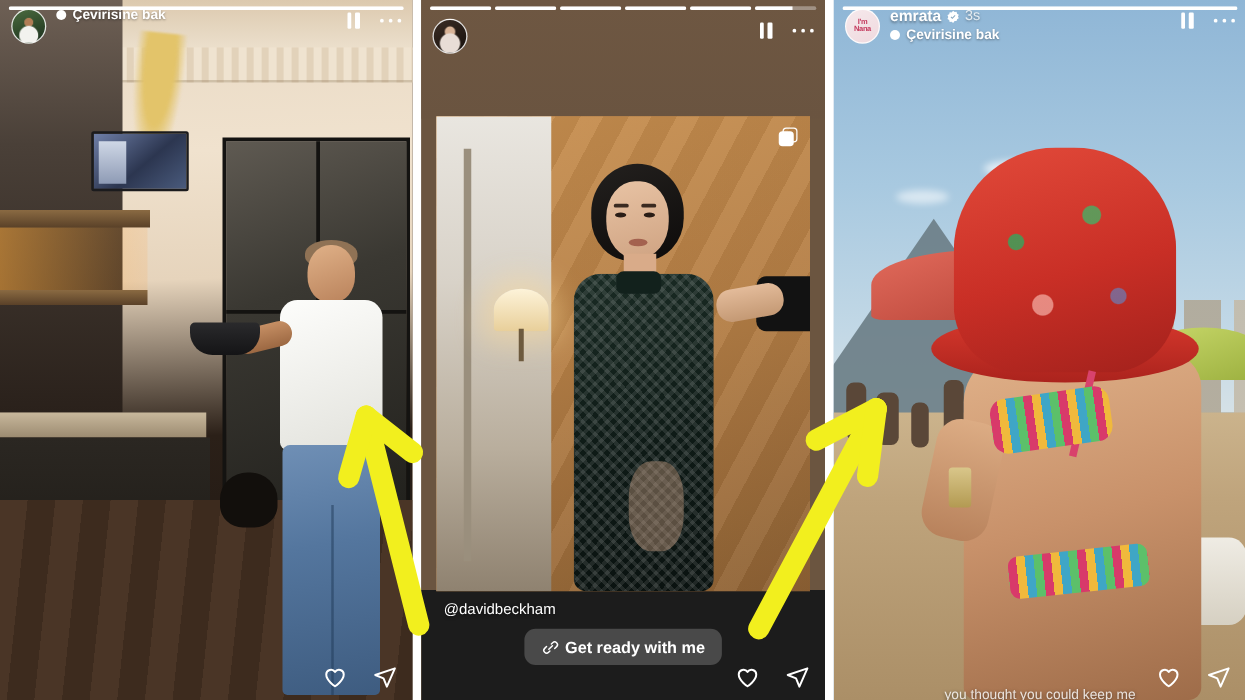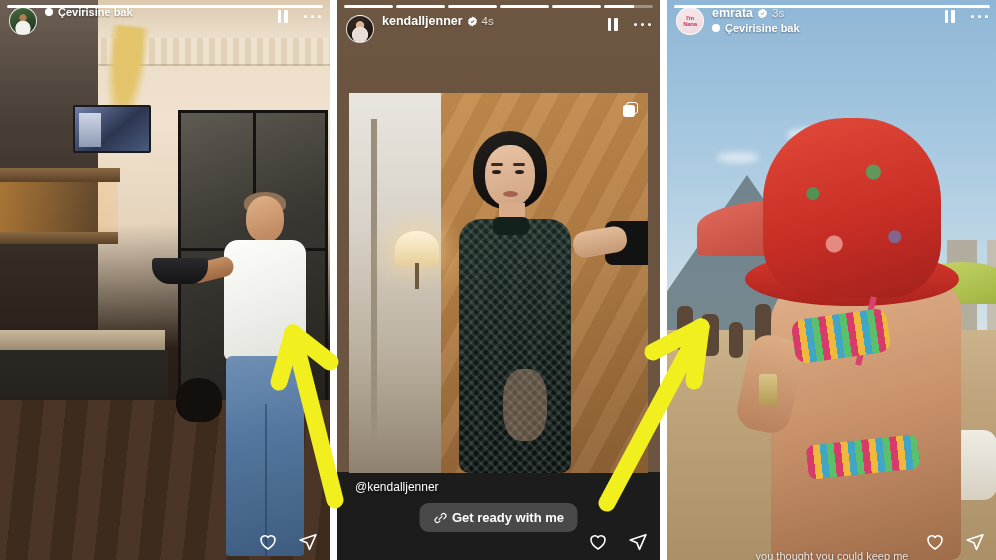--- a/index.html
+++ b/index.html
@@ -637,46 +637,34 @@
       <div class="progress-seg">
           <div class="fill"></div>
         </div>
       <div class="progress-seg partial">
           <div class="fill"></div>
         </div>
     </div>
 
     <div class="story-header" style="padding-top:14px;">
       <div class="avatar av-kendall"></div>
-      <div class="hdr-text">
-        <div class="hdr-line1">
-          <span class="uname">kendalljenner</span>
-          <span class="verified">
-            <svg viewBox="0 0 24 24">
-                <path fill="#ffffff" d="M12 1.3l2.6 2.2 3.4-.3.9 3.3 3 1.7-1.4 3.1 1.4 3.1-3 1.7-.9 3.3-3.4-.3L12 22.7 9.4 20.5l-3.4.3-.9-3.3-3-1.7L3.5 12 2.1 8.9l3-1.7.9-3.3 3.4.3z"></path>
-                <path fill="#6b5540" d="M10.6 15.6l-3-3 1.2-1.2 1.8 1.8 4.3-4.3 1.2 1.2z"></path>
-              </svg>
-          </span>
-          <span class="ago">4s</span>
-        </div>
-      </div>
       <div class="hdr-actions">
         <span class="pause-icon">
             <span></span>
             <span></span>
           </span>
         <span class="more-icon">
             <span></span>
             <span></span>
             <span></span>
           </span>
       </div>
     </div>
 
-    <div class="p2-handle">@kendalljenner</div>
+    <div class="p2-handle">@davidbeckham</div>
 
     <div class="p2-link-pill">
       <span class="link-icon">
         <svg viewBox="0 0 24 24" fill="none" stroke="#ffffff" stroke-width="2" stroke-linecap="round">
             <path d="M9.5 14.5l5-5"></path>
             <path d="M13 7.2l1.8-1.8a3.8 3.8 0 0 1 5.4 5.4l-2.6 2.6"></path>
             <path d="M11 16.8l-1.8 1.8a3.8 3.8 0 0 1-5.4-5.4l2.6-2.6"></path>
           </svg>
       </span>
       <span class="p2-link-label">Get ready with me</span>

